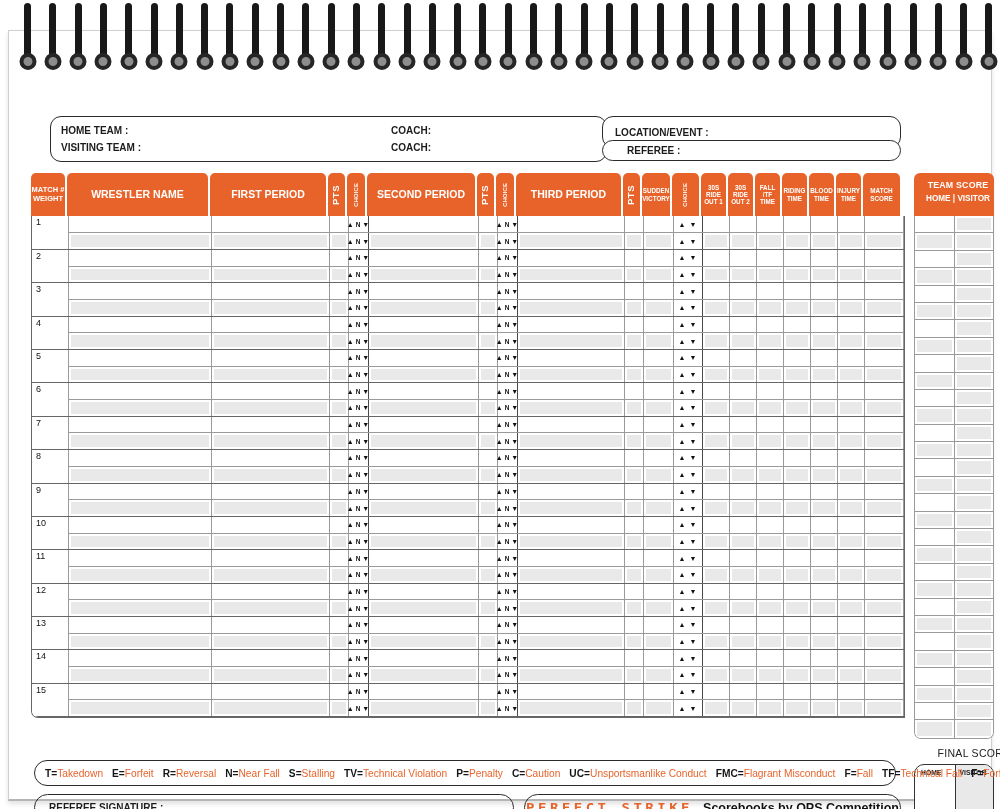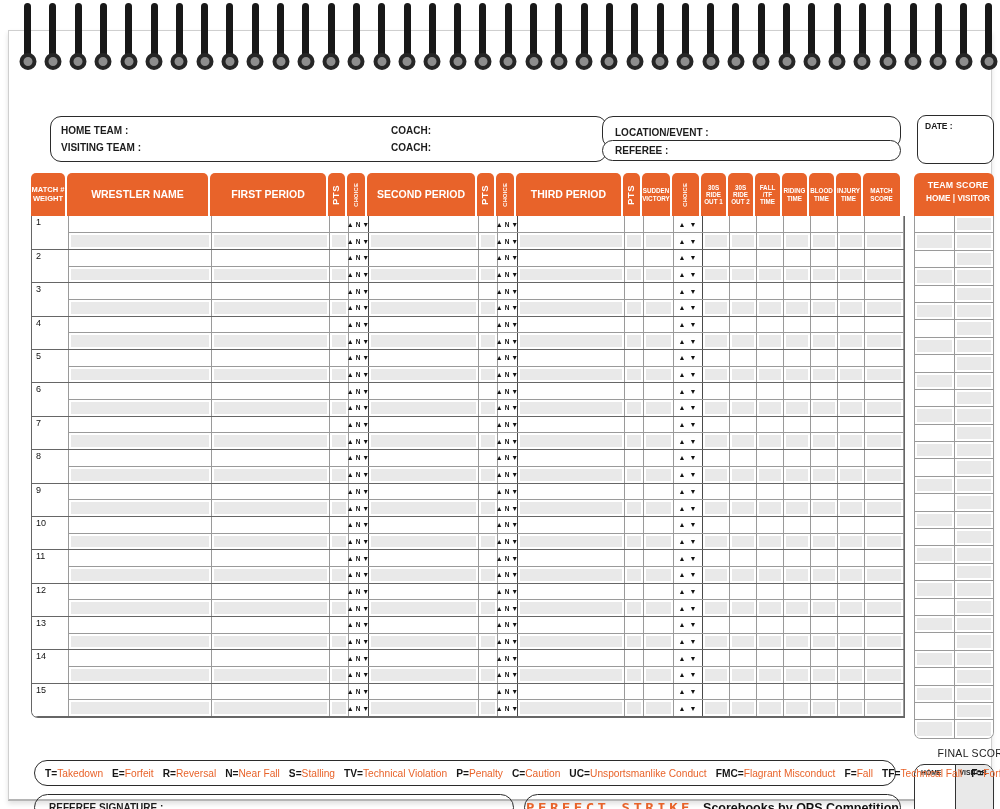--- a/index.html
+++ b/index.html
@@ -18,21 +18,21 @@
 
   .abs{ position:absolute; }
 
   
   .infobox{ border:1.3px solid #2b2b2b; border-radius:11px; background:#fff;}
   #teams-box{ left:25px; top:85px; width:557px; height:46px; padding:5px 10px; display:flex; flex-direction:column; justify-content:space-around;margin-left:16px;}
   .team-line{ display:flex; align-items:center; font-size:10px; font-weight:600; color:#1c1c1c;}
   .team-line .lbl{ width:330px;}
   .fill{ flex:1; height:12px;}
   #loc-box{ left:593px; top:85px; width:299px; height:32px; border-radius:11px; display:flex; align-items:center; padding:0 12px; font-size:10px; font-weight:600; color:#1c1c1c;}
-  #ref-box{ left:593px; top:109px; width:299px; height:21px; border-radius:11px; display:flex; align-items:center; padding:0 12px; font-size:10px; font-weight:600; color:#1c1c1c;}
+  #ref-box{ left:593px; top:109px; width:299px; height:21px; border-radius:11px; display:flex; align-items:center; padding:0 24px; font-size:10px; font-weight:600; color:#1c1c1c;}
   #date-box{ left:908px; top:84px; width:77px; height:49px; border-radius:9px; padding:5px 7px; font-size:8.5px; font-weight:600; color:#1c1c1c;}
 
   
   #thead{ left:22px; top:142px; width:874px; height:43px; display:flex; align-items:stretch;}
   .tab{ background:var(--accent); border-radius:5px 5px 0 0; margin-right:2px; color:#fff; font-weight:bold;
     display:flex; align-items:center; justify-content:center; text-align:center; flex:none;}
   .tab span{ white-space:pre-line; line-height:1.1; font-size:10.5px;}
   .tab.fs-xs span{ font-size:7.5px;}
   .tab.fs-xxs span{ font-size:6.3px; line-height:1.15;}
   .tab.rot span{ writing-mode:vertical-rl; transform:rotate(180deg); font-size:9.5px; letter-spacing:.5px;}
@@ -140,23 +140,20 @@
       <span>COACH:</span>
       <span class="fill"></span>
     </div>
   </div>
 
   <div class="abs infobox" id="loc-box">
     <span>LOCATION/EVENT :</span>
   </div>
   <div class="abs infobox" id="ref-box">
     <span>REFEREE :</span>
-  </div>
-  <div class="abs infobox" id="date-box">
-    <span>DATE :</span>
   </div>
 
   <div class="abs" id="thead">
       <div class="tab fs-xs" style="width: 34px;">
         <span>MATCH #
 WEIGHT</span>
       </div>
       <div class="tab" style="width: 141px;">
         <span>WRESTLER NAME</span>
       </div>

